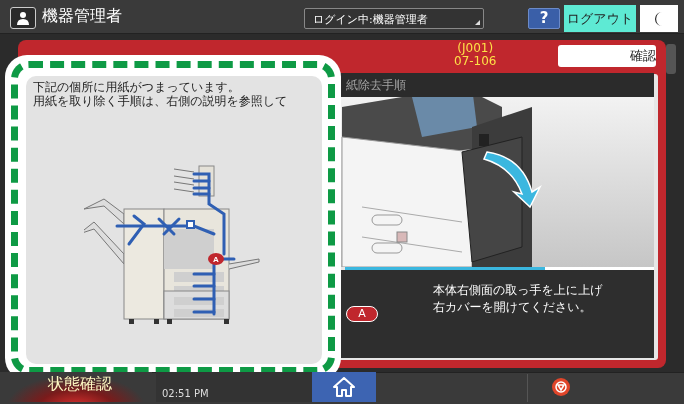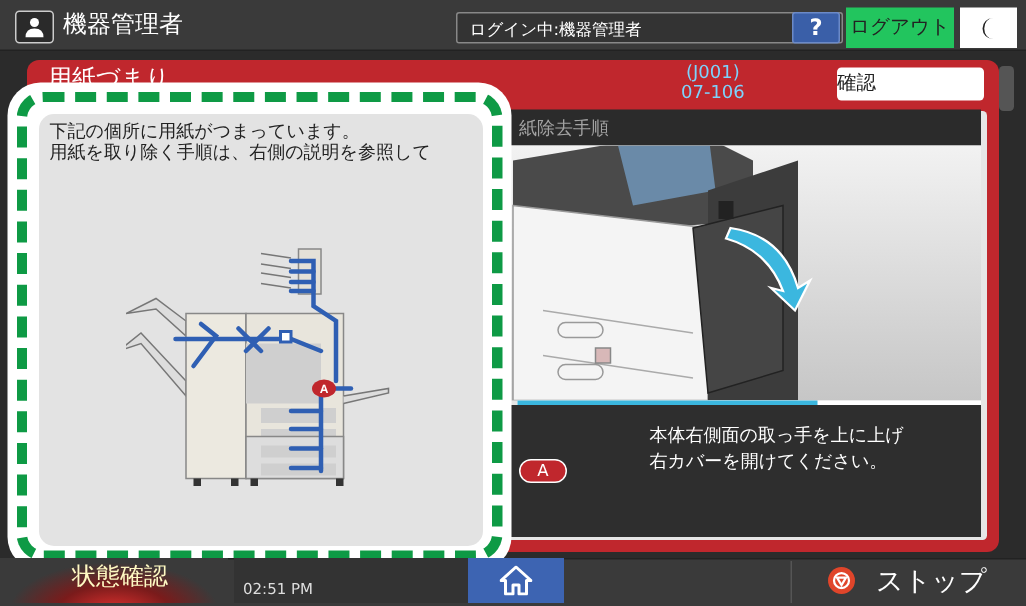--- a/index.html
+++ b/index.html
@@ -3,34 +3,34 @@
 <meta charset="utf-8">
 <style>
   * { box-sizing: border-box; margin: 0; padding: 0; }
   html, body { width: 684px; height: 404px; overflow: hidden; background: #2b2b2b; }
   body { position: relative; font-family: "DejaVu Sans", "Liberation Sans", sans-serif; color: #fff; }
 
   
   .topbar { position: absolute; left: 0; top: 0; width: 684px; height: 34px; background: #3a3a3a; border-bottom: 1px solid #222; }
   .user-badge { position: absolute; left: 10px; top: 7px; width: 26px; height: 22px; border: 1px solid #ccc; border-radius: 3px; background: #2a2a2a; display: flex; align-items: center; justify-content: center; }
   .user-title { position: absolute; left: 42px; top: 6px; font-size: 16px; color: #fff; }
-  .login-field { position: absolute; left: 304px; top: 8px; width: 258px; height: 21px; border: 1px solid #888; border-radius: 2px; background: #333; font-size: 11px; padding: 3px 8px; color: #fff; }
+  .login-field { position: absolute; left: 304px; top: 8px; width: 180px; height: 21px; border: 1px solid #888; border-radius: 2px; background: #333; font-size: 11px; padding: 3px 8px; color: #fff; }
   .login-field .corner { position: absolute; right: 3px; bottom: 3px; width: 0; height: 0; border-left: 5px solid transparent; border-bottom: 5px solid #ddd; }
   .help-btn { position: absolute; left: 528px; top: 8px; width: 32px; height: 21px; background: #3a5fa8; border: 1px solid #6b8ac8; border-radius: 2px; color: #fff; font-weight: bold; font-size: 15px; text-align: center; line-height: 19px; }
-  .logout-btn { position: absolute; left: 564px; top: 5px; width: 72px; height: 27px; background: #22c55e; color: #222; font-size: 13px; text-align: center; line-height: 27px; }
+  .logout-btn { position: absolute; left: 564px; top: 5px; width: 72px; height: 27px; background: #5eead4; color: #222; font-size: 13px; text-align: center; line-height: 27px; }
   .sleep-btn { position: absolute; left: 640px; top: 5px; width: 38px; height: 27px; background: #fff; display: flex; align-items: center; justify-content: center; }
 
   
   .side-rail { position: absolute; left: 666px; top: 44px; width: 10px; height: 30px; background: #555; border-radius: 3px; }
 
   
   .dialog { position: absolute; left: 18px; top: 40px; width: 648px; height: 328px; background: #c0272d; border-radius: 8px; }
   .dialog-title { position: absolute; left: 14px; top: 2px; font-size: 16px; color: #fff; }
-  .dialog-code { position: absolute; left: 436px; top: 2px; font-size: 12px; line-height: 13px; color: #7dd3fc; text-align: center; }
-  .confirm-btn { position: absolute; left: 540px; top: 5px; width: 98px; height: 22px; background: #fff; color: #222; font-size: 13px; text-align: left; line-height: 22px; border-radius: 3px; }
+  .dialog-code { position: absolute; left: 436px; top: 2px; font-size: 12px; line-height: 13px; color: #fde047; text-align: center; }
+  .confirm-btn { position: absolute; left: 540px; top: 5px; width: 98px; height: 22px; background: #fff; color: #222; font-size: 13px; text-align: right; line-height: 22px; border-radius: 3px; }
   .dialog-inner { position: absolute; left: 10px; top: 34px; width: 630px; height: 286px; background: #e6e6e6; border-radius: 3px; }
 
   
   .proc-header { position: absolute; left: 312px; top: 73px; width: 342px; height: 24px; background: #2b2b2b; }
   .proc-title { position: absolute; left: 346px; top: 77px; font-size: 12px; color: #a3a3a3; }
   .proc-image { position: absolute; left: 312px; top: 97px; width: 342px; height: 170px; background: linear-gradient(#f2f2f2, #c6c6c6); overflow: hidden; }
   .progress-track { position: absolute; left: 345px; top: 267px; width: 309px; height: 3px; background: #ffffff; }
   .progress-fill { position: absolute; left: 345px; top: 267px; width: 200px; height: 3px; background: #3bb7df; }
   .proc-desc { position: absolute; left: 312px; top: 270px; width: 342px; height: 88px; background: #2e2e2e; }
   .desc-text { position: absolute; left: 405px; top: 282px; font-size: 12px; line-height: 17px; color: #fff; margin-left: 28px; }
@@ -72,21 +72,20 @@
 <div class="help-btn">?</div>
 <div class="logout-btn">ログアウト</div>
 <div class="sleep-btn">
   <svg width="12" height="16" viewBox="0 0 12 16">
       <path d="M9 1 A7 7 0 1 0 9 15 A5 6 0 0 1 9 1 Z" fill="#222"></path>
     </svg>
 </div>
 <div class="side-rail"></div>
 
 <div class="dialog">
-  <div class="dialog-title">用紙づまり</div>
   <div class="dialog-code">
     <div>(J001)</div>
     <div>07-106</div>
   </div>
   <div class="confirm-btn">確認</div>
   <div class="dialog-inner"></div>
 </div>
 
 <div class="proc-header"></div>
 <div class="proc-title">紙除去手順</div>
@@ -179,14 +178,13 @@
     </svg>
 </div>
 <div class="stop-divider"></div>
 <div class="stop-btn">
   <div class="stop-icon">
     <svg width="12" height="12" viewBox="0 0 12 12">
         <circle cx="6" cy="6" r="5" fill="none" stroke="#fff" stroke-width="1.5"></circle>
         <path d="M3 4 L9 4 L6 9 Z" fill="none" stroke="#fff" stroke-width="1.5"></path>
       </svg>
   </div>
-  <div class="stop-label">ストップ</div>
 </div>
 
 </body></html>

